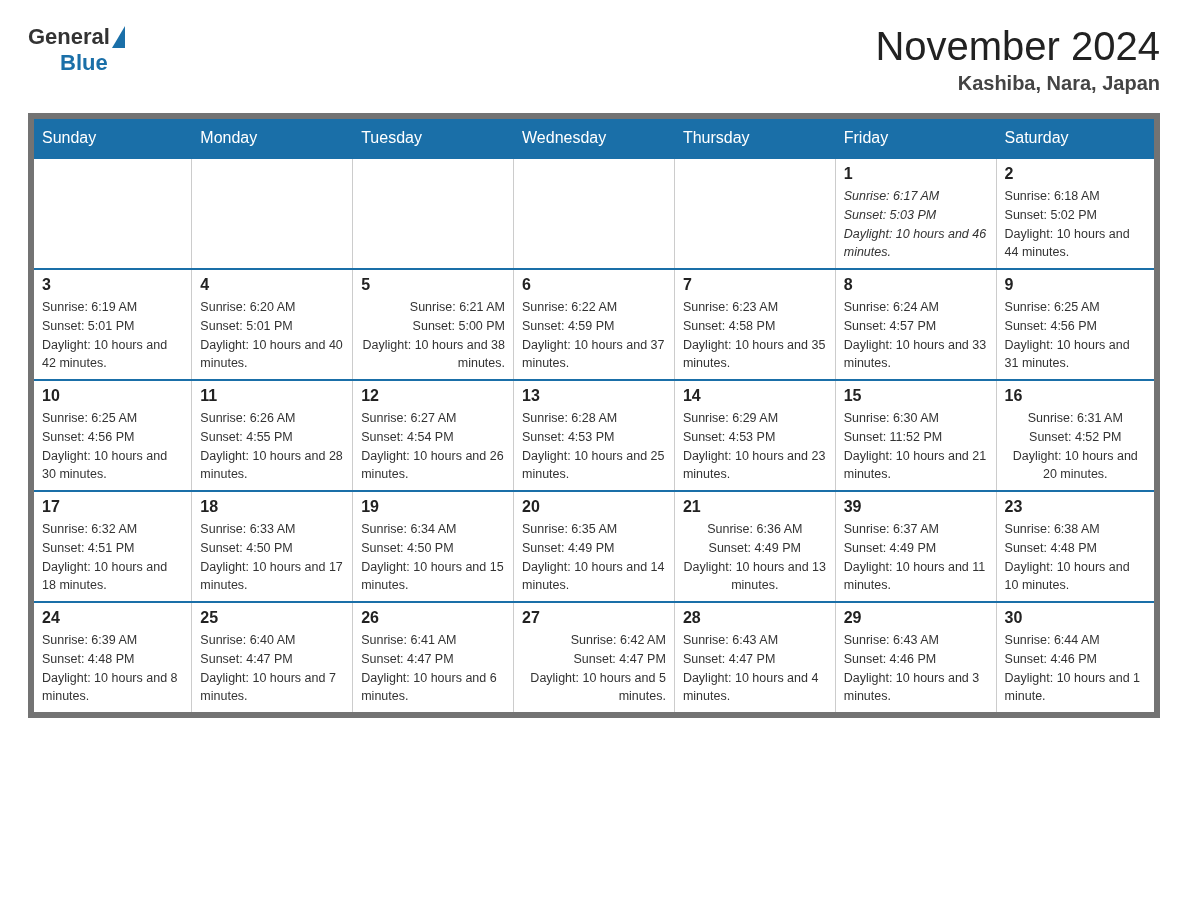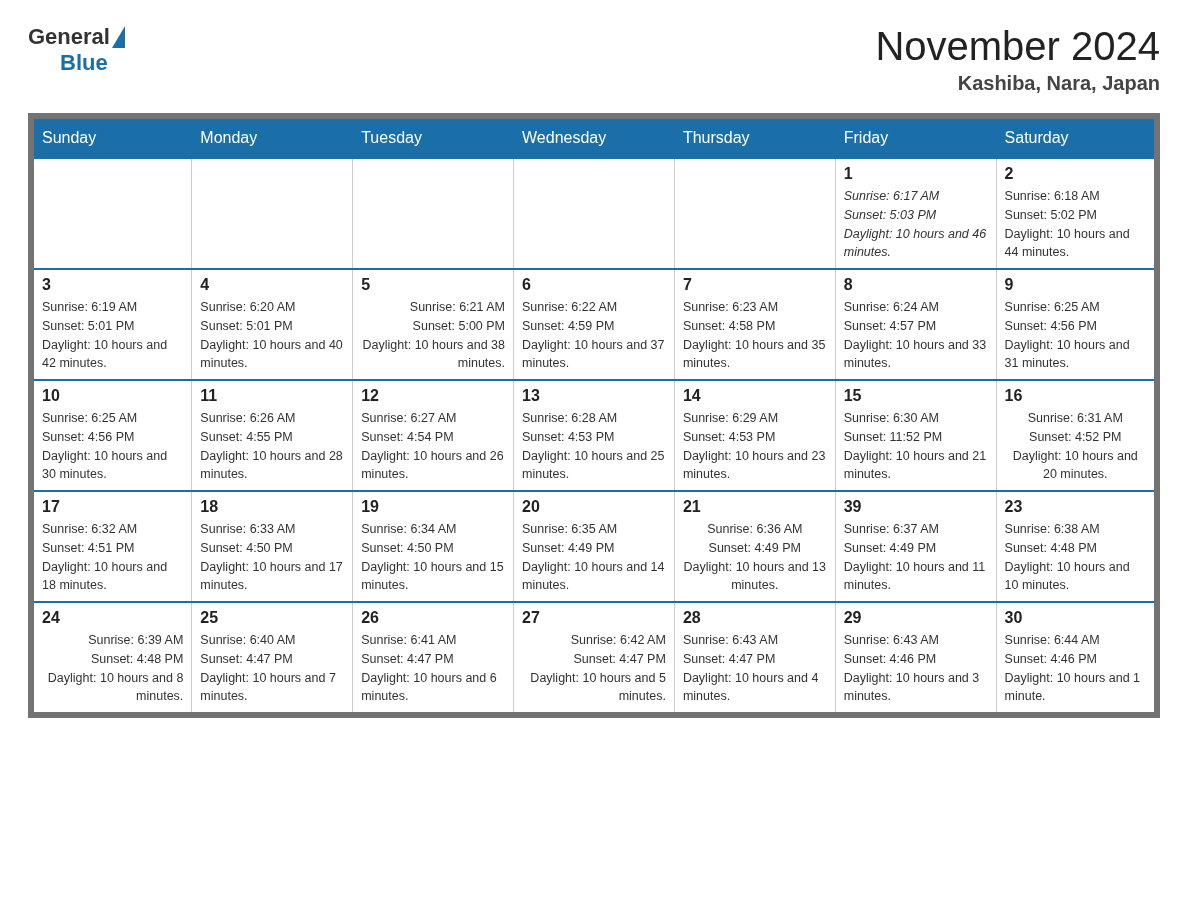--- a/index.html
+++ b/index.html
@@ -280,21 +280,21 @@
         <td>
           <span class="day-number">23</span>
           <div class="day-info" style="white-space: pre-line;">Sunrise: 6:38 AM
 Sunset: 4:48 PM
 Daylight: 10 hours and 10 minutes.</div>
         </td>
       </tr>
       <tr class="week-row">
         <td>
           <span class="day-number">24</span>
-          <div class="day-info" style="white-space: pre-line; text-align: right;">Sunrise: 6:39 AM
+          <div class="day-info" style="white-space: pre-line;">Sunrise: 6:39 AM
 Sunset: 4:48 PM
 Daylight: 10 hours and 8 minutes.</div>
         </td>
         <td>
           <span class="day-number">25</span>
           <div class="day-info" style="white-space: pre-line;">Sunrise: 6:40 AM
 Sunset: 4:47 PM
 Daylight: 10 hours and 7 minutes.</div>
         </td>
         <td>

